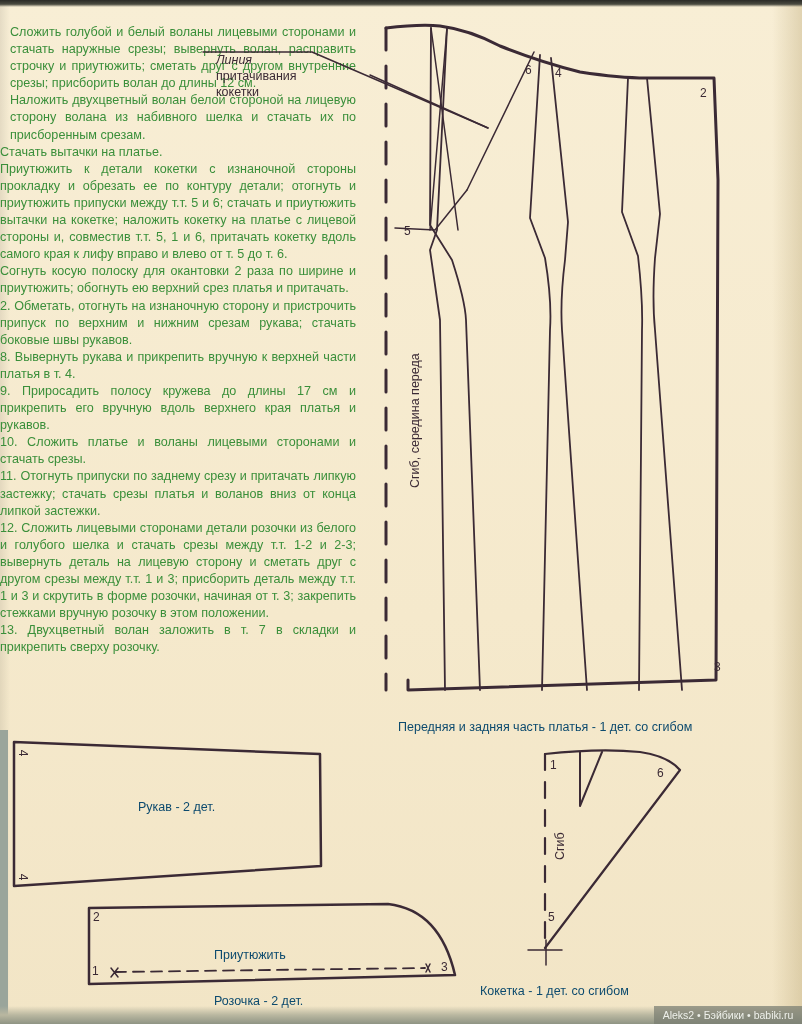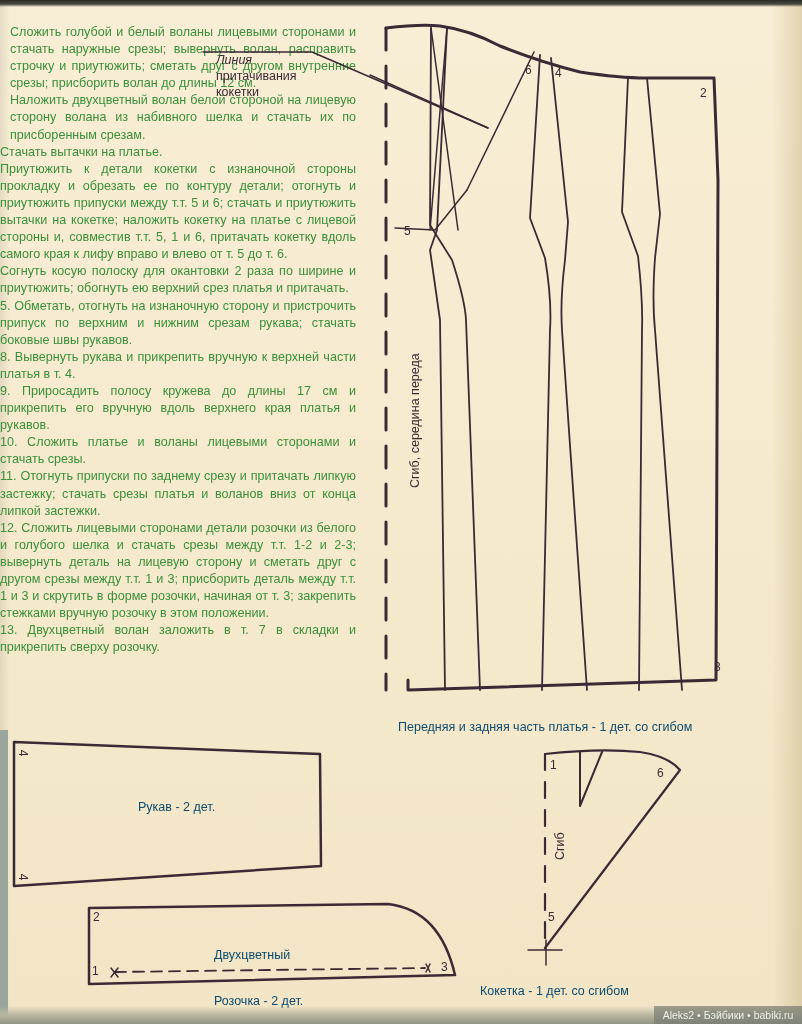--- a/index.html
+++ b/index.html
@@ -66,21 +66,21 @@
 <div class="page-bg"></div>
 <div class="top-edge"></div>
 <div class="left-edge"></div>
 
 <div class="instructions">
   <p class="first">Сложить голубой и белый воланы лицевыми сторонами и стачать наружные срезы; вывернуть волан, расправить строчку и приутюжить; сметать друг с другом внутренние срезы; присборить волан до длины 12 см.</p>
   <p class="first">Наложить двухцветный волан белой стороной на лицевую сторону волана из набивного шелка и стачать их по присборенным срезам.</p>
   <p class="step">Стачать вытачки на платье.</p>
   <p class="step">Приутюжить к детали кокетки с изнаночной стороны прокладку и обрезать ее по контуру детали; отогнуть и приутюжить припуски между т.т. 5 и 6; стачать и приутюжить вытачки на кокетке; наложить кокетку на платье с лицевой стороны и, совместив т.т. 5, 1 и 6, притачать кокетку вдоль самого края к лифу вправо и влево от т. 5 до т. 6.</p>
   <p class="step">Согнуть косую полоску для окантовки 2 раза по ширине и приутюжить; обогнуть ею верхний срез платья и притачать.</p>
-  <p class="step">5. Обметать, отогнуть на изнаночную сторону и пристрочить припуск по верхним и нижним срезам рукава; стачать боковые швы рукавов.</p>
+  <p class="step">2. Обметать, отогнуть на изнаночную сторону и пристрочить припуск по верхним и нижним срезам рукава; стачать боковые швы рукавов.</p>
   <p class="step">8. Вывернуть рукава и прикрепить вручную к верхней части платья в т. 4.</p>
   <p class="step">9. Приросадить полосу кружева до длины 17 см и прикрепить его вручную вдоль верхнего края платья и рукавов.</p>
   <p class="step">10. Сложить платье и воланы лицевыми сторонами и стачать срезы.</p>
   <p class="step">11. Отогнуть припуски по заднему срезу и притачать липкую застежку; стачать срезы платья и воланов вниз от конца липкой застежки.</p>
   <p class="step">12. Сложить лицевыми сторонами детали розочки из белого и голубого шелка и стачать срезы между т.т. 1-2 и 2-3; вывернуть деталь на лицевую сторону и сметать друг с другом срезы между т.т. 1 и 3; присборить деталь между т.т. 1 и 3 и скрутить в форме розочки, начиная от т. 3; закрепить стежками вручную розочку в этом положении.</p>
   <p class="step">13. Двухцветный волан заложить в т. 7 в складки и прикрепить сверху розочку.</p>
 </div>
 
 <svg class="pattern" width="802" height="1024" viewBox="0 0 802 1024">
   <g fill="none" stroke="#3b2a35" stroke-linecap="round" stroke-linejoin="round">
@@ -135,21 +135,21 @@
 <div class="vert" style="left:408px;top:488px;">Сгиб, середина переда</div>
 <div class="lbl" style="left:398px;top:720px;">Передняя и задняя часть платья - 1 дет. со сгибом</div>
 
 <div class="pt" style="left:20px;top:746px;transform:rotate(90deg);">4</div>
 <div class="pt" style="left:20px;top:870px;transform:rotate(90deg);">4</div>
 <div class="lbl" style="left:112px;top:800px;margin-left:26px;">Рукав - 2 дет.</div>
 
 <div class="pt" style="left:93px;top:910px;">2</div>
 <div class="pt" style="left:92px;top:964px;">1</div>
 <div class="pt" style="left:441px;top:960px;">3</div>
-<div class="lbl" style="left:214px;top:948px;">Двухцветный</div>
+<div class="lbl" style="left:214px;top:948px;">Приутюжить</div>
 <div class="lbl" style="left:214px;top:994px;">Розочка - 2 дет.</div>
 
 <div class="pt" style="left:550px;top:758px;">1</div>
 <div class="pt" style="left:657px;top:766px;">6</div>
 <div class="pt" style="left:548px;top:910px;">5</div>
 <div class="vert" style="left:553px;top:860px;">Сгиб</div>
 <div class="lbl" style="left:480px;top:984px;">Кокетка - 1 дет. со сгибом</div>
 
 <div class="bottom-edge"></div>
 <div class="watermark">Aleks2 • Бэйбики • babiki.ru</div>

